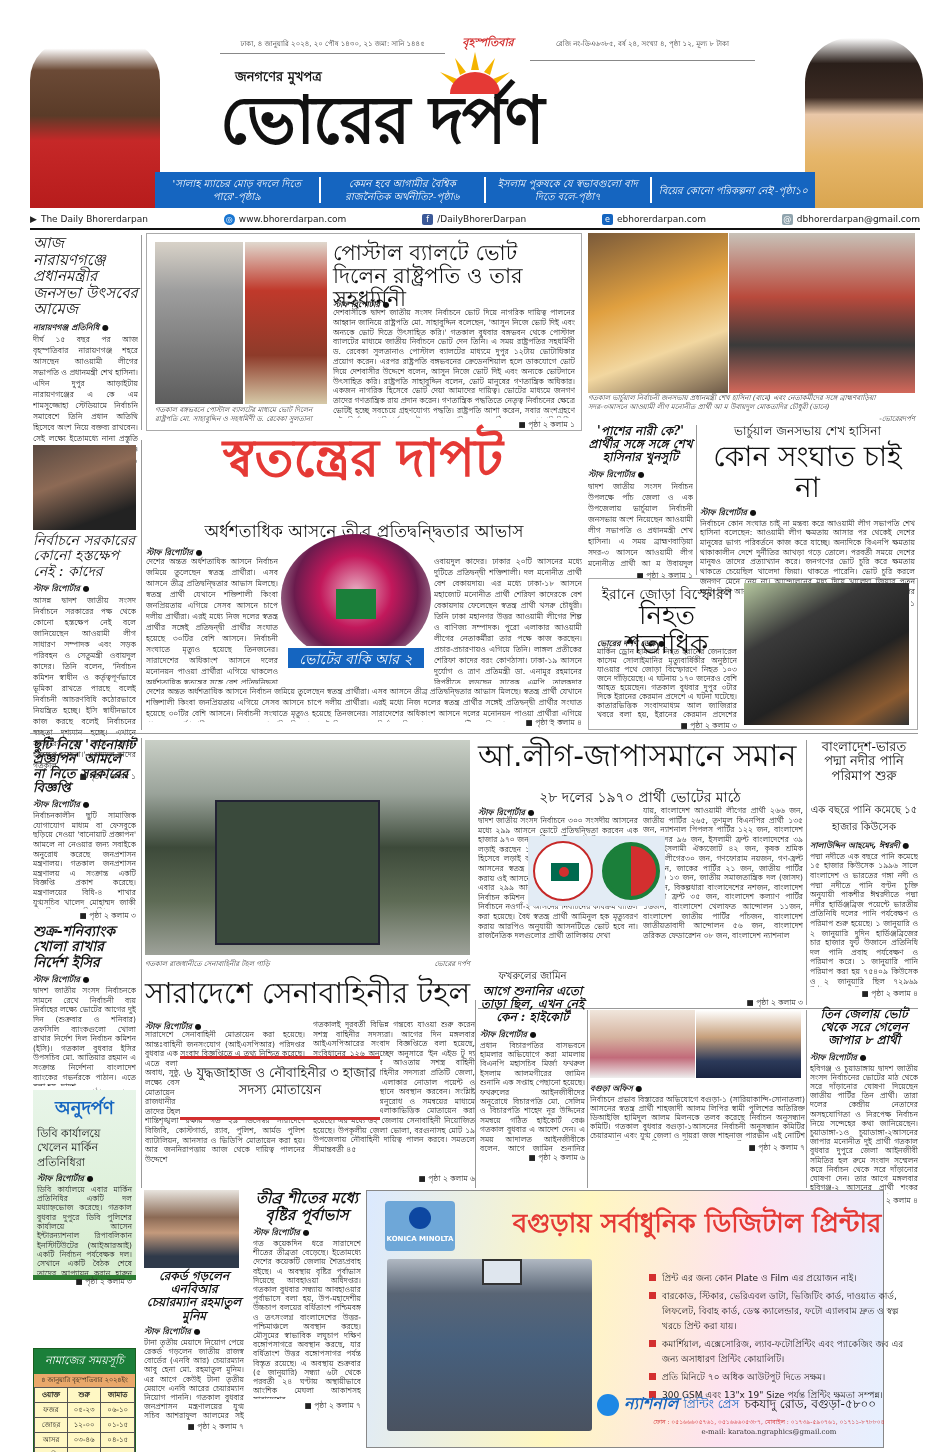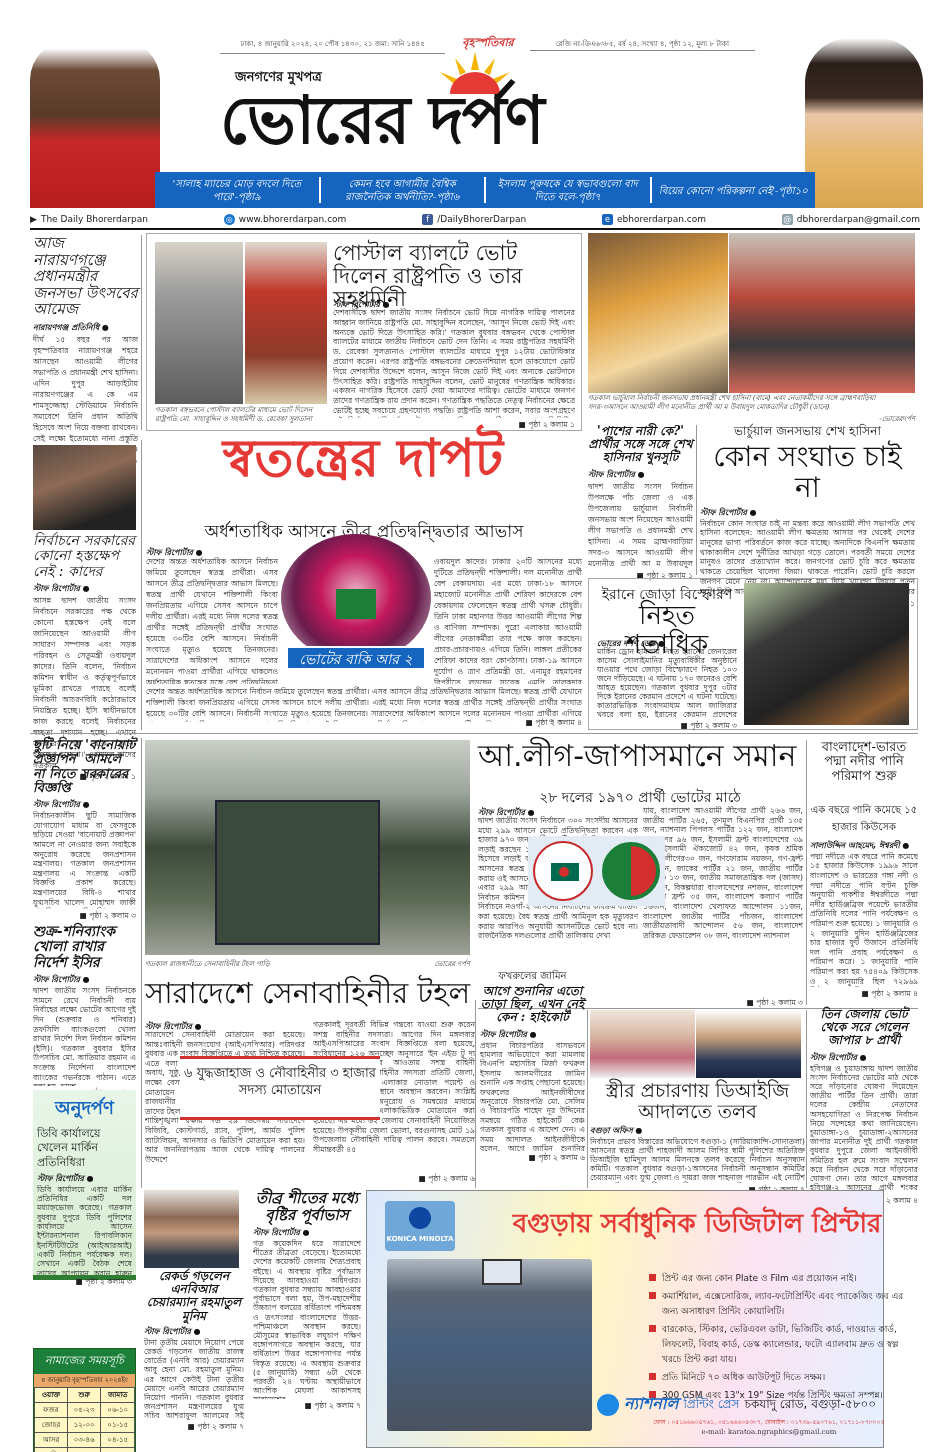--- a/index.html
+++ b/index.html
@@ -11,21 +11,21 @@
   .cont { font-size: 7.6px; color: #222; text-align: right; }
   .hl { font-family: "DejaVu Serif", serif; font-style: italic; color: #111; line-height: 1.1; }
   .hl-big { font-family: "DejaVu Sans", sans-serif; color: #111; line-height: 1.05; font-weight: bold; }
   .cap { font-size: 7px; color: #333; font-style: italic; }
 
   
   .salah { left: 30px; top: 40px; width: 130px; height: 168px; background: linear-gradient(180deg, #fff 0%, #fff 5%, #6b4a36 18%, #5a3b28 45%, #c62828 60%, #b71c1c 100%); border-radius: 40px 40px 0 0; }
   .actress { left: 805px; top: 38px; width: 118px; height: 170px; background: linear-gradient(180deg, #fff 0%, #2a1f1a 15%, #3b2a22 35%, #e9c7a8 45%, #e6b66a 70%, #d9a54f 100%); border-radius: 45px 45px 0 0; }
   .date-left { left: 220px; top: 38px; width: 225px; font-size: 7px; color: #333; border-bottom: 1px solid #888; padding-bottom: 3px; text-align: center; }
   .day { left: 448px; top: 34px; width: 80px; font-size: 11px; color: #d32f2f; font-style: italic; text-align: center; font-weight: bold; }
-  .date-right { left: 530px; top: 38px; width: 225px; font-size: 7px; color: #333; border-bottom: 1px solid #888; padding-bottom: 0; text-align: center; }
+  .date-right { left: 530px; top: 38px; width: 225px; font-size: 7px; color: #333; border-bottom: 1px solid #888; padding-bottom: 10px; text-align: center; }
   .sun { left: 430px; top: 52px; width: 90px; height: 42px; }
   .tagline { left: 235px; top: 67px; font-size: 13px; font-weight: bold; color: #111; }
   .logo { left: 220px; top: 88px; width: 520px; font-size: 66px; font-weight: bold; color: #111; letter-spacing: -2px; font-family: "DejaVu Sans", sans-serif; line-height: 1; }
   .teasers { left: 155px; top: 172px; width: 660px; height: 36px; background: #1565c0; display: flex; align-items: center; }
   .teaser { flex: 1; color: #fff; font-size: 10px; text-align: center; font-style: italic; border-right: 2px solid #fff; padding: 0 6px; line-height: 1.3; font-family: "DejaVu Serif", serif; }
   .teaser:last-child { border-right: none; }
   .contact { left: 30px; top: 210px; width: 890px; height: 20px; display: flex; justify-content: space-between; align-items: center; font-size: 9px; color: #222; border-bottom: 2px solid #111; }
   .contact span.c { display: flex; align-items: center; gap: 4px; }
   .ico { display: inline-block; width: 11px; height: 11px; border-radius: 2px; color: #fff; font-size: 8px; text-align: center; line-height: 11px; }
 
@@ -234,21 +234,20 @@
   <div class="hl" style="font-size:12px;text-align:center;font-weight:bold;">আগে শুনানির এতো তাড়া ছিল, এখন নেই কেন : হাইকোর্ট</div>
   <div class="byline" style="margin-top:3px">স্টাফ রিপোর্টার ●</div>
   <div class="txt" style="height:110px;overflow:hidden;line-height:9.4px;">প্রধান বিচারপতির বাসভবনে হামলার অভিযোগে করা মামলায় বিএনপি মহাসচিব মির্জা ফখরুল ইসলাম আলমগীরের জামিন শুনানি এক সপ্তাহ পেছানো হয়েছে। ফখরুলের আইনজীবীদের অনুরোধে বিচারপতি মো. সেলিম ও বিচারপতি শাহেদ নূর উদ্দিনের সমন্বয়ে গঠিত হাইকোর্ট বেঞ্চ গতকাল বুধবার এ আদেশ দেন। এ সময় আদালত আইনজীবীকে বলেন, আগে জামিন শুনানির এতো তাড়া ছিল, এখন নেই কেন? পরে আদালত শুনানির জন্য নির্বাচনের</div>
   <div class="cont">■ পৃষ্ঠা ২ কলাম ৬</div>
 </div>
 <div class="abs vrule" style="left:587px;top:1010px;height:178px;"></div>
 
 <div class="abs photo" style="left:590px;top:1010px;width:105px;height:68px;background:linear-gradient(180deg,#f0e6dc 0%,#d6b4a0 40%,#c26b7a 70%,#eee 100%);"></div>
 <div class="abs photo" style="left:696px;top:1010px;width:105px;height:68px;background:linear-gradient(180deg,#fff 0%,#c7a07c 40%,#2c3a5a 75%,#1a2440 100%);"></div>
 <div class="abs" style="left:590px;top:1080px;width:215px;">
-  <div class="hl" style="font-size:19px;text-align:center;font-style:normal;">স্ত্রীর প্রচারণায় ডিআইজি আদালতে তলব</div>
   <div class="byline" style="margin-top:2px">বগুড়া অফিস ●</div>
   <div class="txt" style="height:46px;overflow:hidden;line-height:9px;">নির্বাচনে প্রভাব বিস্তারের অভিযোগে বগুড়া-১ (সারিয়াকান্দি-সোনাতলা) আসনের স্বতন্ত্র প্রার্থী শাহজাদী আলম লিপির স্বামী পুলিশের অতিরিক্ত ডিআইজি হামিদুল আলম মিলনকে তলব করেছে নির্বাচন অনুসন্ধান কমিটি। গতকাল বুধবার বগুড়া-১আসনের নির্বাচনী অনুসন্ধান কমিটির চেয়ারম্যান এবং যুগ্ম জেলা ও দায়রা জজ শাহনাজ পারভীন এই নোটিশ দেন। এ বিষয়ে আগামীকাল সশরীরে আদালতে হাজির হতে তাকে</div>
   <div class="cont">■ পৃষ্ঠা ২ কলাম ৭</div>
 </div>
 <div class="abs vrule" style="left:806px;top:1010px;height:178px;"></div>
 
 <div class="abs" style="left:810px;top:1008px;width:108px;">
   <div class="hl" style="font-size:12px;text-align:center;font-weight:bold;">তিন জেলায় ভোট থেকে সরে গেলেন জাপার ৮ প্রার্থী</div>
   <div class="byline" style="margin-top:3px">স্টাফ রিপোর্টার ●</div>
   <div class="txt" style="height:130px;overflow:hidden;line-height:9.2px;">হবিগঞ্জ ও চুয়াডাঙ্গায় দ্বাদশ জাতীয় সংসদ নির্বাচনের ভোটের মাঠ থেকে সরে দাঁড়ানোর ঘোষণা দিয়েছেন জাতীয় পার্টির তিন প্রার্থী। তারা দলের কেন্দ্রীয় নেতাদের অসহযোগিতা ও নিরপেক্ষ নির্বাচন নিয়ে সন্দেহের কথা জানিয়েছেন। চুয়াডাঙ্গা-১ও চুয়াডাঙ্গা-২আসনের জাপার মনোনীত দুই প্রার্থী গতকাল বুধবার দুপুরে জেলা আইনজীবী সমিতির হল রুমে সংবাদ সম্মেলন করে নির্বাচন থেকে সরে দাঁড়ানোর ঘোষণা দেন। তার আগে মঙ্গলবার হবিগঞ্জ-২ আসনের প্রার্থী শংকর পাল ভোটের মাঠ থেকে সরে যাওয়ার</div>
@@ -337,25 +336,25 @@
   <div class="abs" style="left:20px;top:68px;width:205px;height:172px;background:linear-gradient(180deg,#b0b8c2 0%,#596575 20%,#46607e 50%,#4a5260 100%);border-radius:3px;">
     <div style="position:absolute;left:95px;top:0;width:40px;height:26px;background:#dfe6ee;border:2px solid #333;"></div>
   </div>
   <ul class="abs" style="left:282px;top:80px;width:255px;">
     <li>
         <span class="bullet"></span>
         <span>প্রিন্ট এর জন্য কোন Plate ও Film এর প্রয়োজন নাই।</span>
       </li>
     <li>
         <span class="bullet"></span>
+        <span>বারকোড, স্টিকার, ভেরিএবল ডাটা, ভিজিটিং কার্ড, দাওয়াত কার্ড, লিফলেট, বিবাহ কার্ড, ডেস্ক ক্যালেন্ডার, ফটো এ্যালবাম দ্রুত ও স্বল্প খরচে প্রিন্ট করা যায়।</span>
+      </li>
+    <li>
+        <span class="bullet"></span>
         <span>কমার্শিয়াল, এক্সেসোরিজ, ল্যাব-ফটোপ্রিন্টিং এবং প্যাকেজিং জব এর জন্য অসাধারণ প্রিন্টিং কোয়ালিটি।</span>
-      </li>
-    <li>
-        <span class="bullet"></span>
-        <span>বারকোড, স্টিকার, ভেরিএবল ডাটা, ভিজিটিং কার্ড, দাওয়াত কার্ড, লিফলেট, বিবাহ কার্ড, ডেস্ক ক্যালেন্ডার, ফটো এ্যালবাম দ্রুত ও স্বল্প খরচে প্রিন্ট করা যায়।</span>
       </li>
     <li>
         <span class="bullet"></span>
         <span>প্রতি মিনিটে ৭০ অধিক আউটপুট দিতে সক্ষম।</span>
       </li>
     <li>
         <span class="bullet"></span>
         <span>300 GSM এবং 13"x 19" Size পর্যন্ত প্রিন্টিং ক্ষমতা সম্পন্ন।</span>
       </li>
   </ul>

